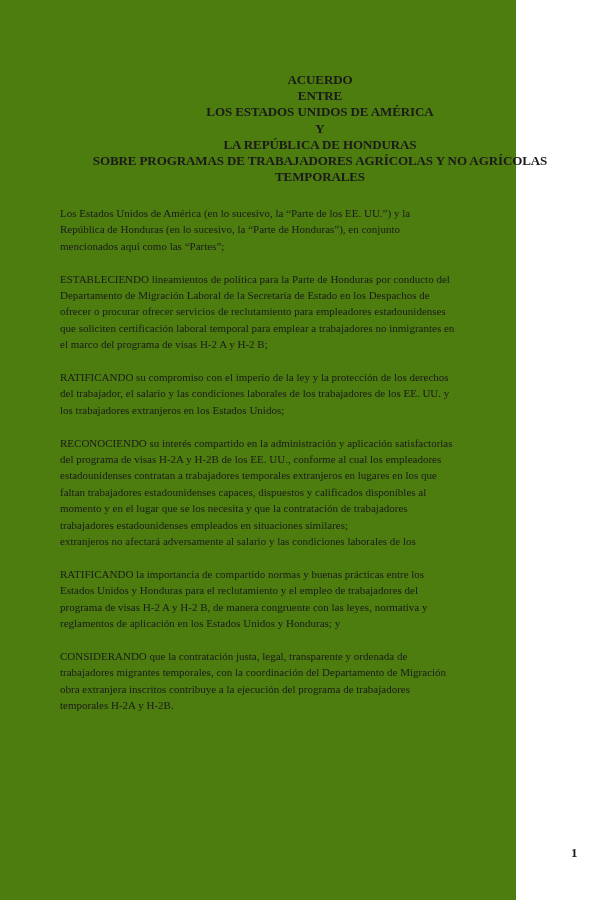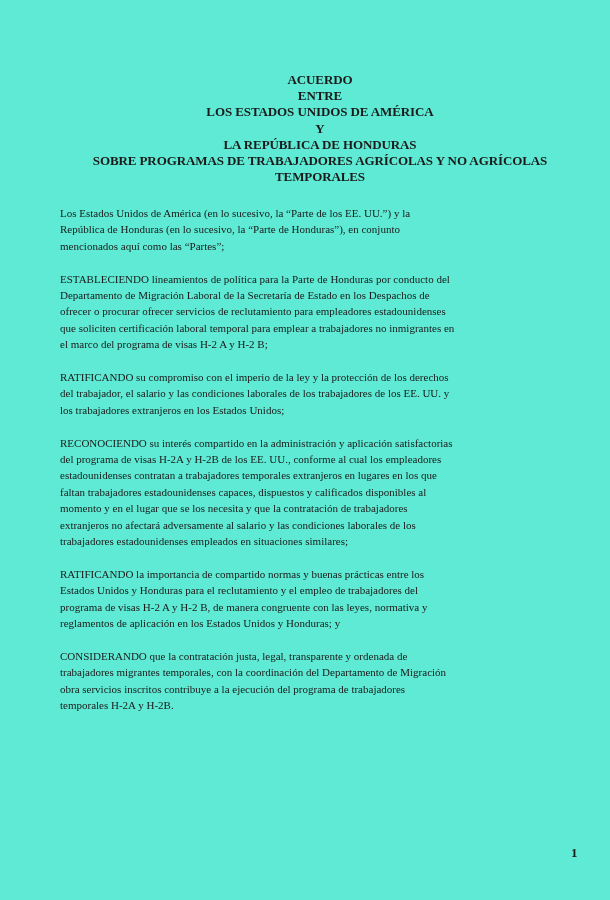--- a/index.html
+++ b/index.html
@@ -11,22 +11,22 @@
       width: 610px;
       height: 900px;
       position: relative;
       overflow: hidden;
       font-family: "Liberation Serif", "DejaVu Serif", serif;
       color: #1a1a1a;
     }
     .page {
       position: absolute;
       left: 0; top: 0;
-      width: 610px; height: 900px;
-      background: #5eead4;
+      width: 516px; height: 900px;
+      background: #4d7c0f;
     }
     .title-block {
       position: absolute;
       left: 40px;
       top: 72px;
       width: 560px;
       text-align: center;
       font-weight: bold;
       font-size: 13px;
       line-height: 16.2px;
@@ -97,35 +97,35 @@
       <span class="line">los trabajadores extranjeros en los Estados Unidos;</span>
     </p>
 
 
     <p class="para">
       <span class="line">RECONOCIENDO su interés compartido en la administración y aplicación satisfactorias</span>
       <span class="line">del programa de visas H-2A y H-2B de los EE. UU., conforme al cual los empleadores</span>
       <span class="line">estadounidenses contratan a trabajadores temporales extranjeros en lugares en los que</span>
       <span class="line">faltan trabajadores estadounidenses capaces, dispuestos y calificados disponibles al</span>
       <span class="line">momento y en el lugar que se los necesita y que la contratación de trabajadores</span>
+      <span class="line">trabajadores estadounidenses empleados en situaciones similares;</span>
       <span class="line">extranjeros no afectará adversamente al salario y las condiciones laborales de los</span>
-      <span class="line">trabajadores estadounidenses empleados en situaciones similares;</span>
     </p>
 
     <p class="para">
       <span class="line">RATIFICANDO la importancia de compartido normas y buenas prácticas entre los</span>
       <span class="line">Estados Unidos y Honduras para el reclutamiento y el empleo de trabajadores del</span>
       <span class="line">programa de visas H-2 A y H-2 B, de manera congruente con las leyes, normativa y</span>
       <span class="line">reglamentos de aplicación en los Estados Unidos y Honduras; y</span>
     </p>
 
     <p class="para">
       <span class="line">CONSIDERANDO que la contratación justa, legal, transparente y ordenada de</span>
       <span class="line">trabajadores migrantes temporales, con la coordinación del Departamento de Migración</span>
-      <span class="line">obra servicios inscritos contribuye a la ejecución del programa de trabajadores</span>
+      <span class="line">obra extranjera inscritos contribuye a la ejecución del programa de trabajadores</span>
       <span class="line">temporales H-2A y H-2B.</span>
     </p>
 
   </div>
 
   <div class="page-number">1</div>
 
 </div>
 
 </body></html>

